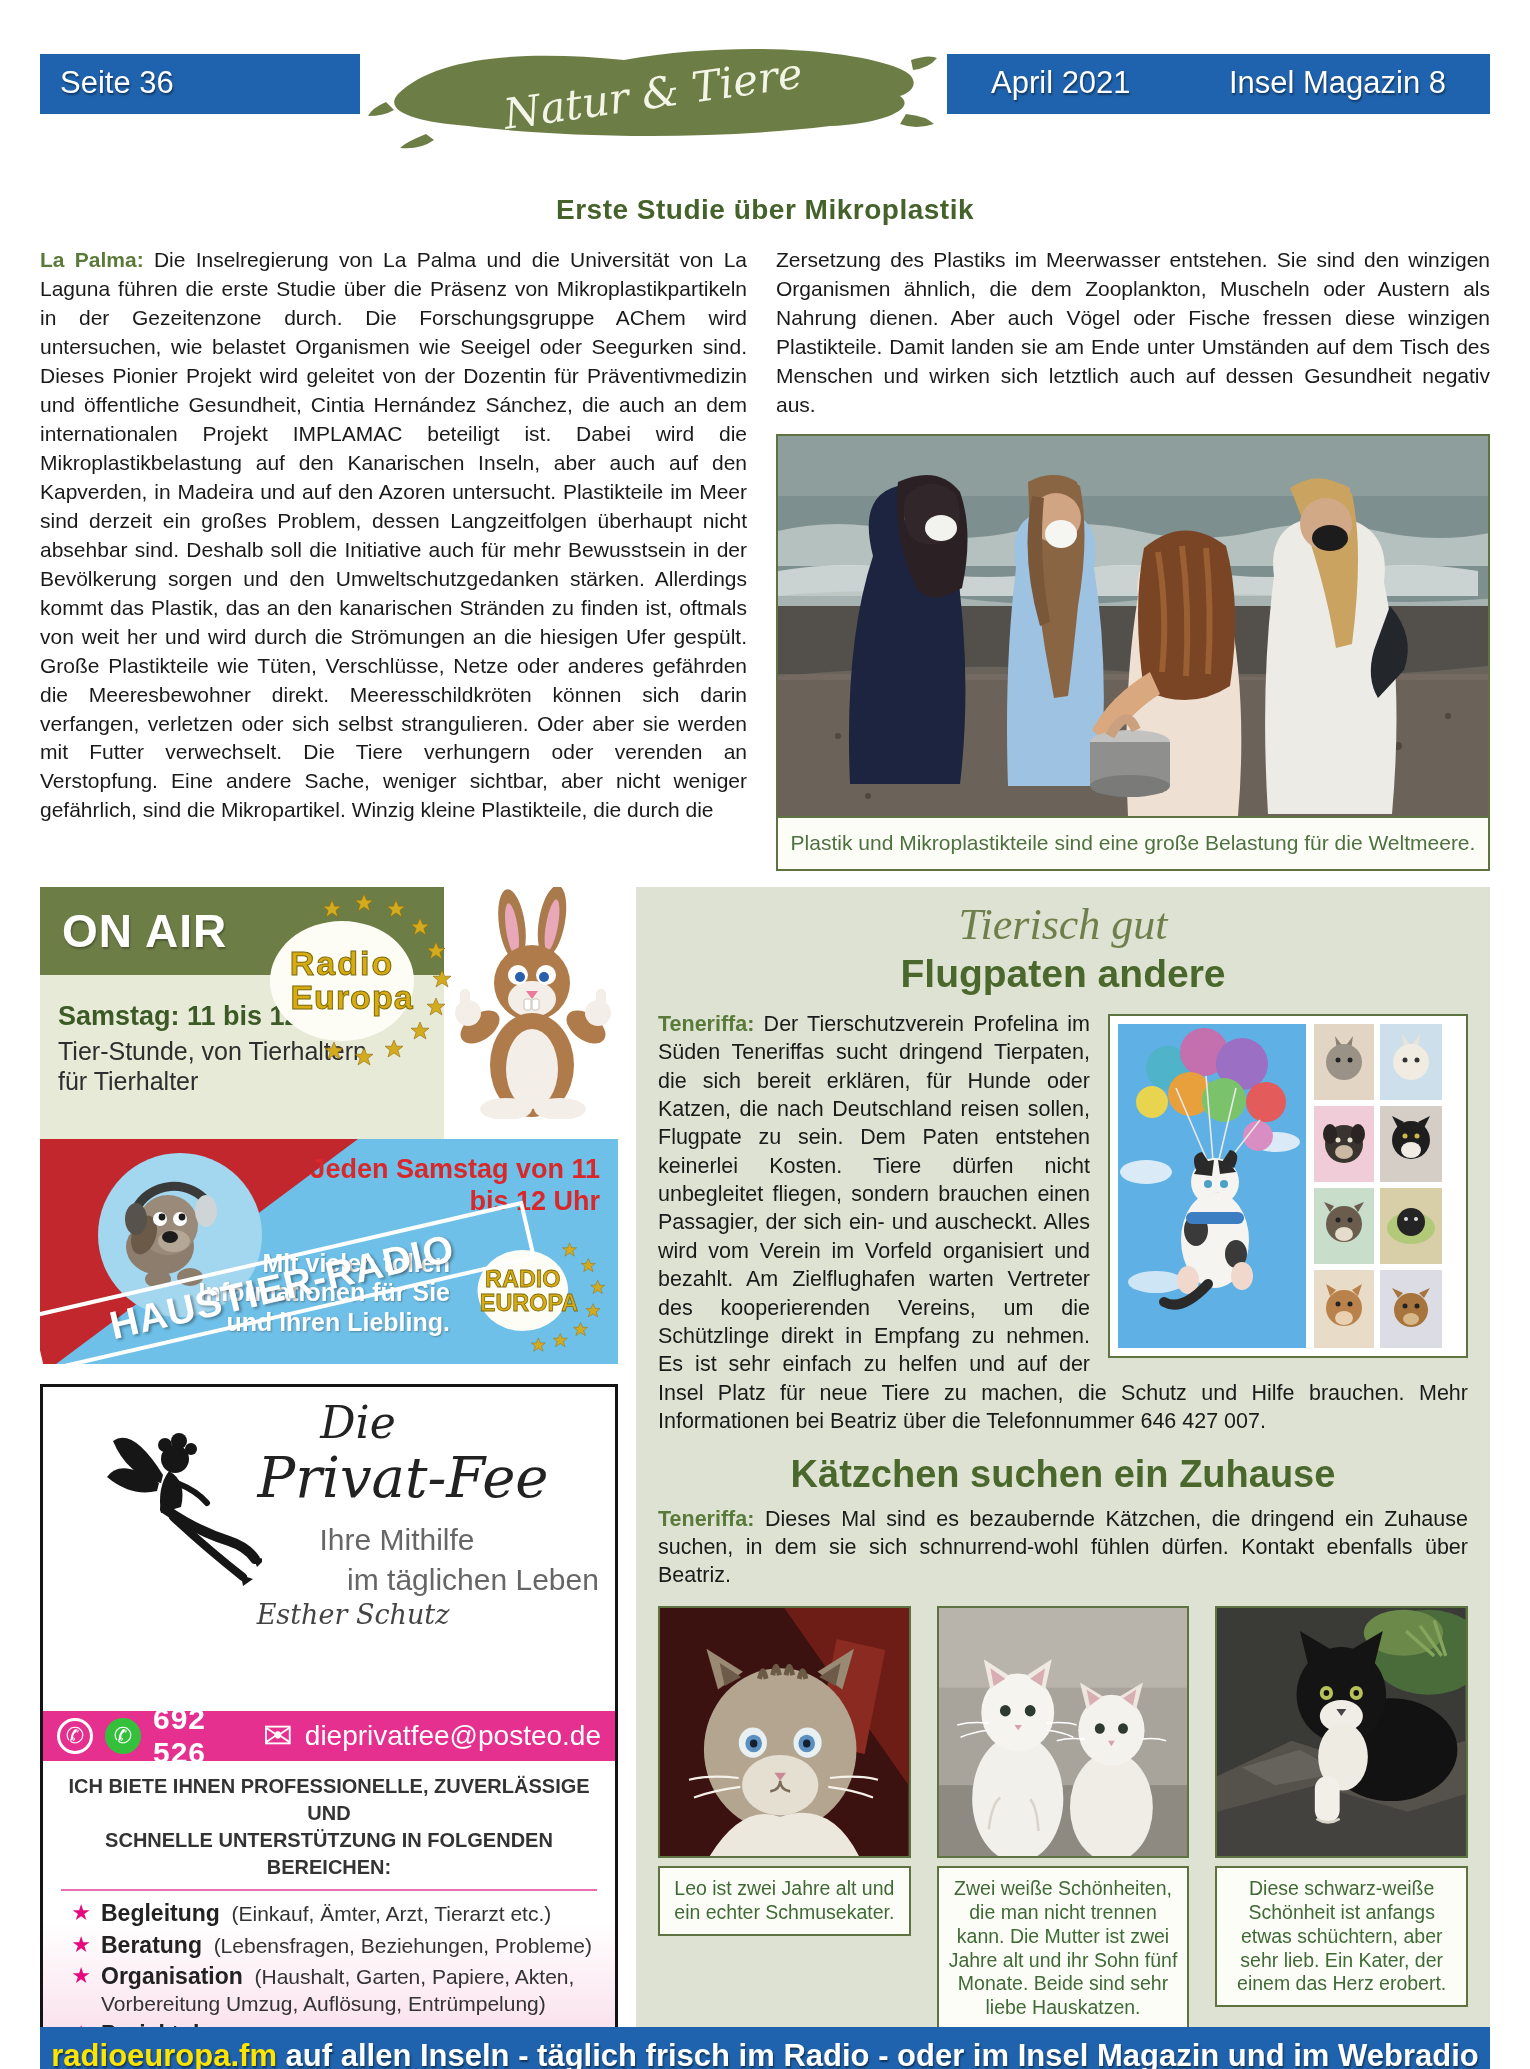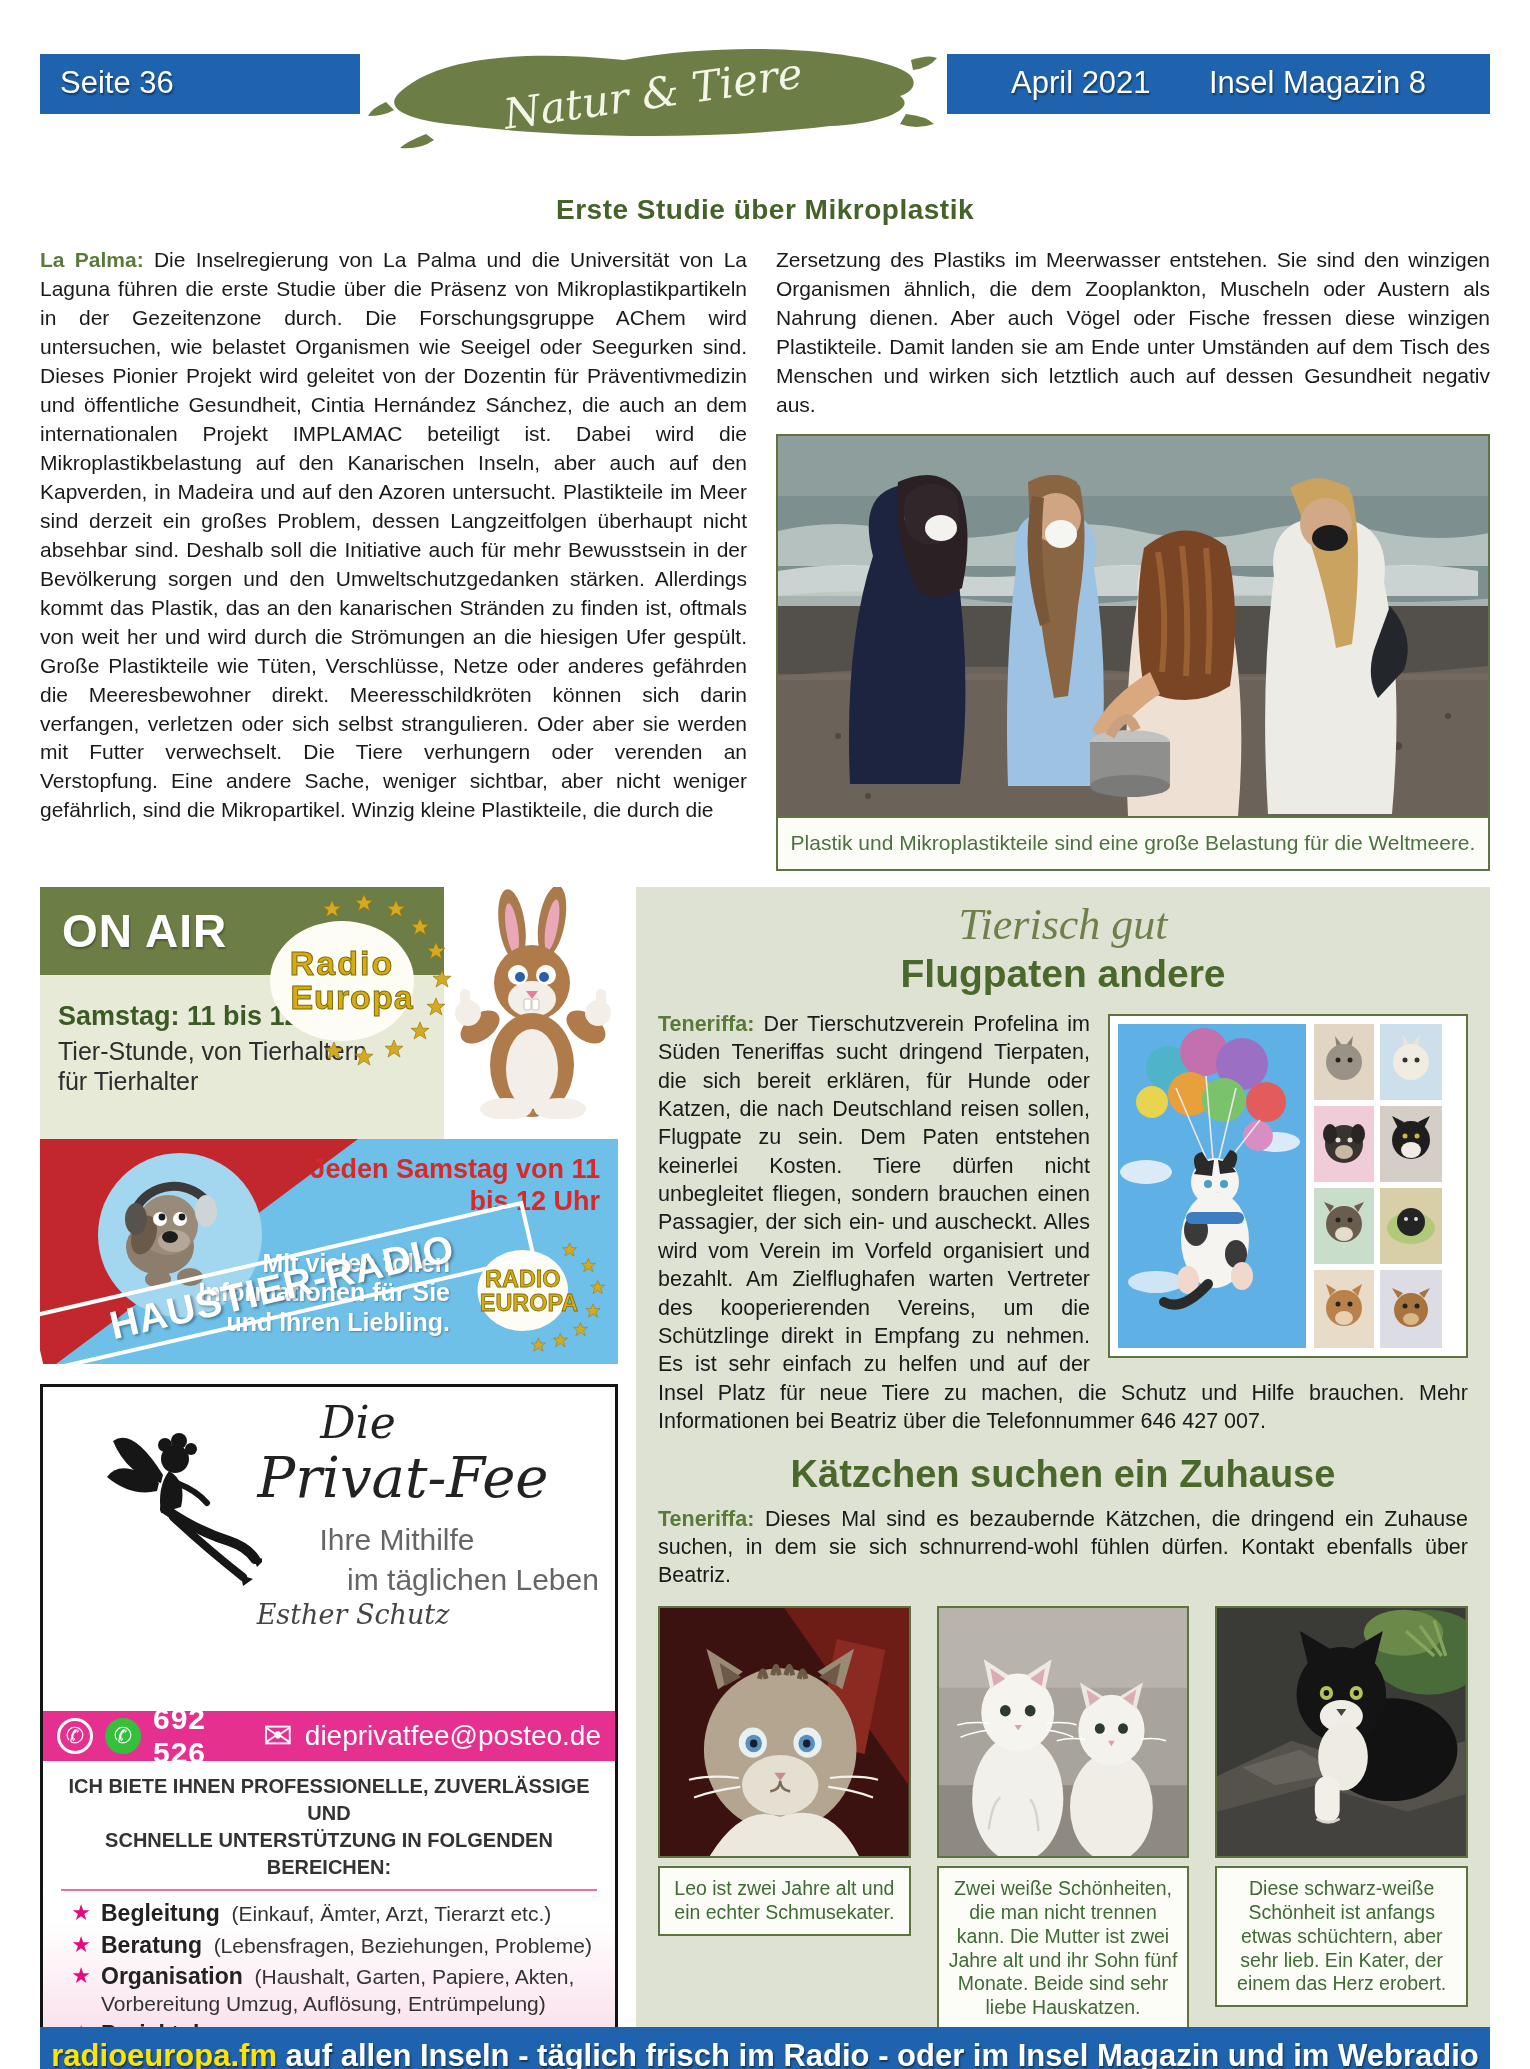--- a/index.html
+++ b/index.html
@@ -3,21 +3,21 @@
 <meta charset="utf-8">
 <style>
   html,body{margin:0;padding:0;}
   body{width:1530px;height:2069px;background:#ffffff;font-family:"Liberation Sans",sans-serif;position:relative;overflow:hidden;color:#1a1a1a;}
   .page{position:relative;width:1530px;height:2069px;}
 
   
   .hdr{margin:38px 40px 0;display:flex;align-items:flex-start;}
   .hbar{background:#1f63ae;height:60px;margin-top:16px;color:#fff;font-weight:normal;font-size:31px;line-height:57px;text-shadow:1px 2px 2px rgba(0,0,0,.45);}
   .hbar.left{width:300px;padding-left:20px;}
-  .hbar.right{flex:1;display:flex;justify-content:space-between;padding:0 64px;gap:28px;}
+  .hbar.right{flex:1;display:flex;justify-content:space-between;padding:0 44px;gap:28px;}
   .ribbon{width:575px;margin:0 6px;position:relative;top:-8px;}
 
   
   .kicker{margin-top:32px;text-align:center;font-size:28px;font-weight:bold;color:#45622a;letter-spacing:.5px;}
   .headline{margin-top:8px;text-align:center;font-size:54px;font-weight:bold;color:#4a682c;letter-spacing:-1px;}
   .cols{margin:20px 40px 0;display:flex;gap:29px;}
   .col{flex:1;font-size:21px;line-height:1.38;text-align:justify;}
   .loc{color:#5a7a3a;font-weight:bold;}
   .photofig{margin-top:14px;border:2px solid #5f7340;background:#fff;}
   .photofig svg{display:block;}

